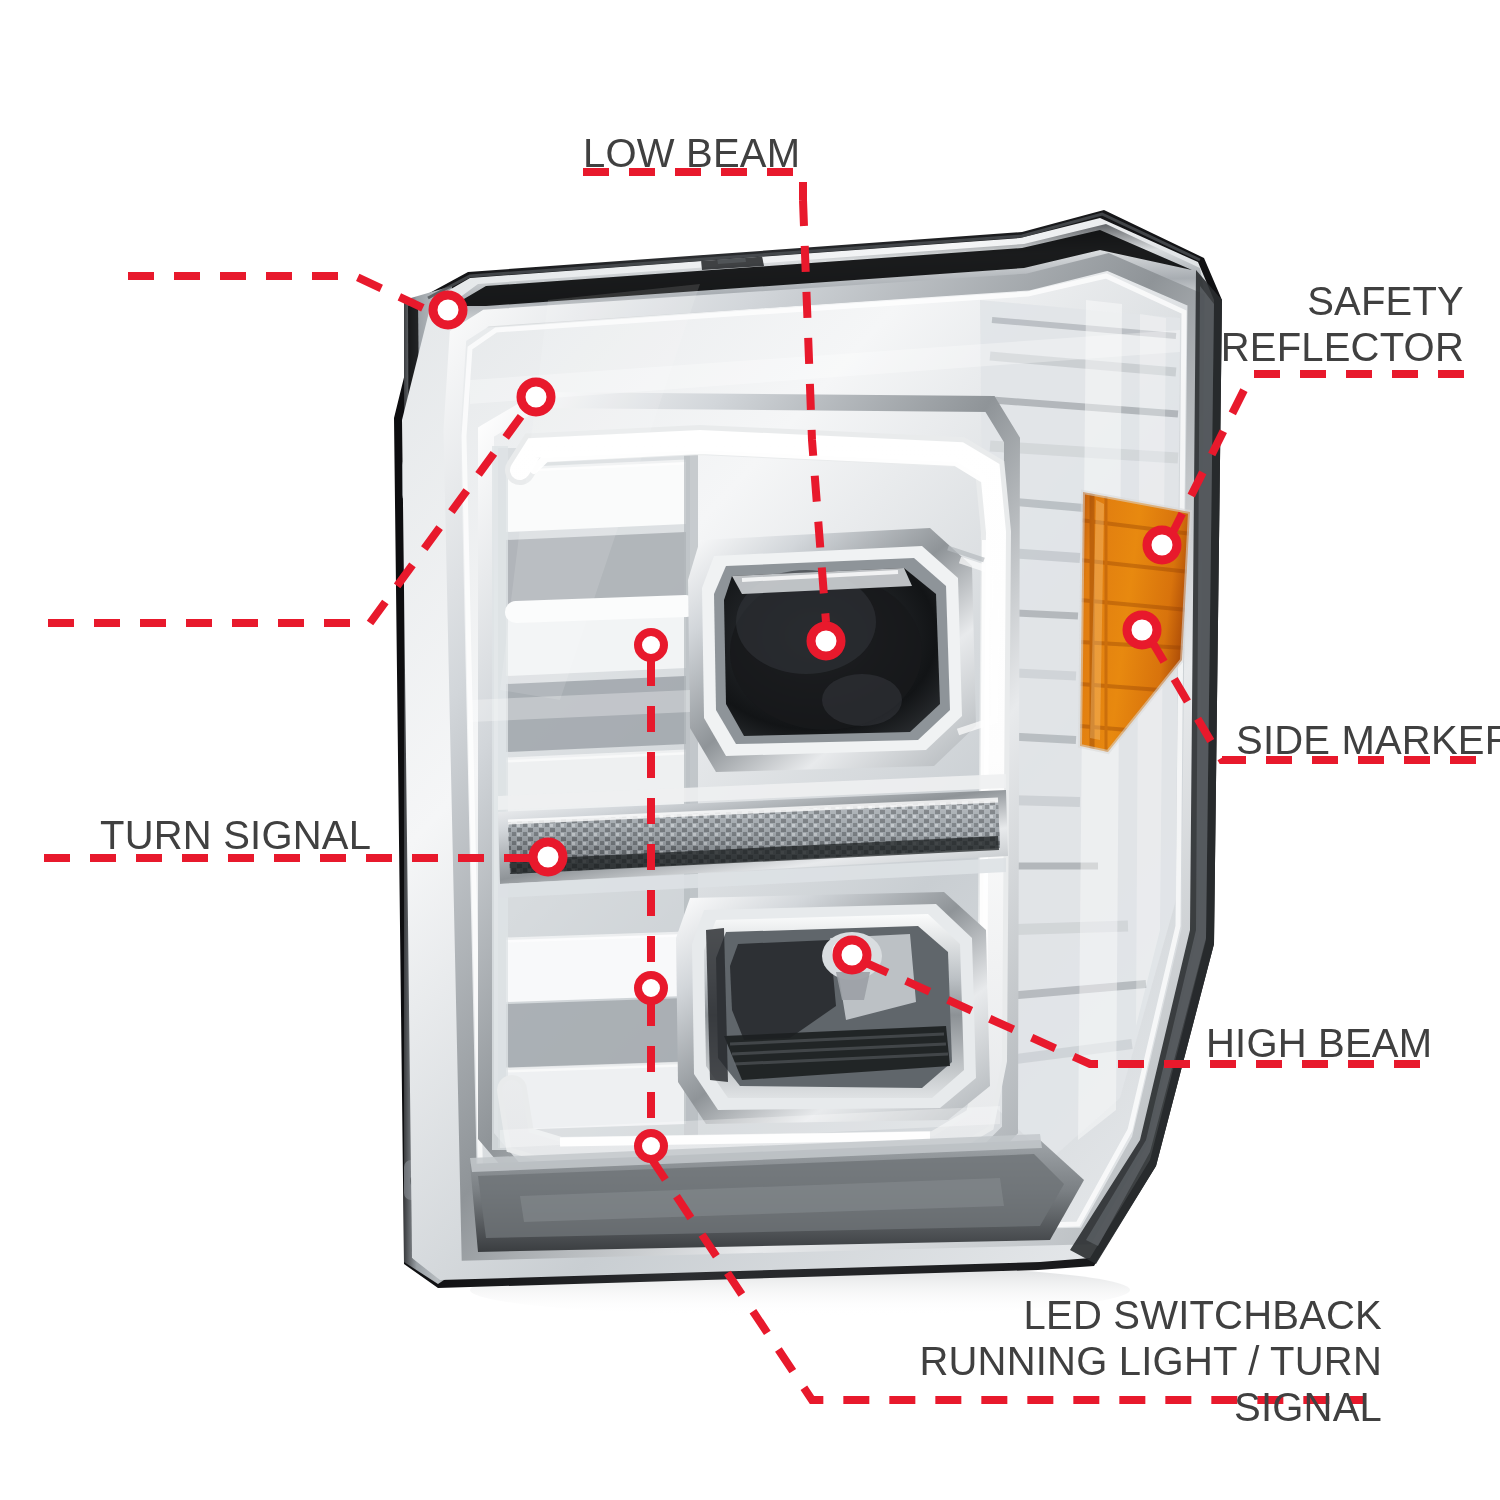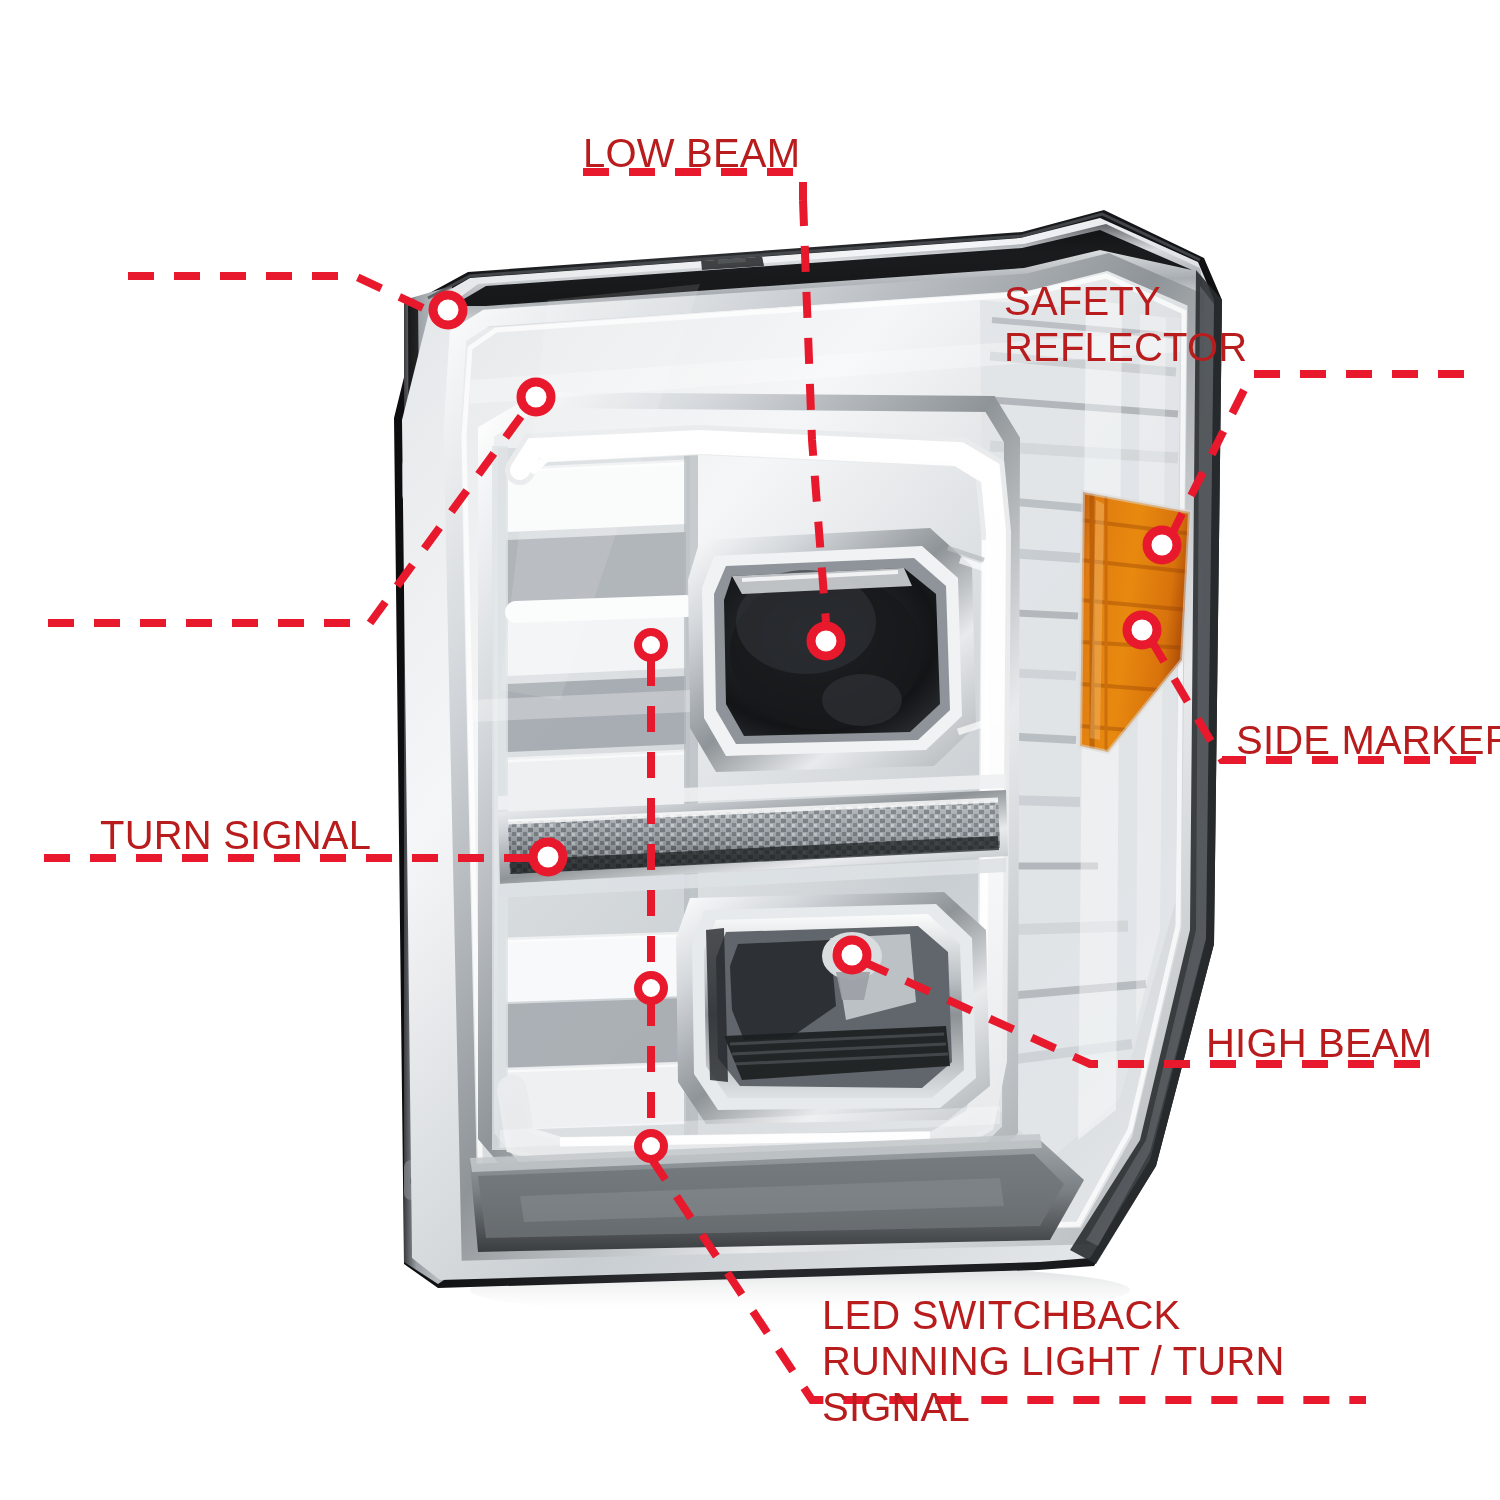--- a/index.html
+++ b/index.html
@@ -15,32 +15,32 @@
   #stage {
     position: absolute;
     left: 0; top: 0;
     width: 1500px; height: 1500px;
     background: #ffffff;
   }
 
   
   .callout-label {
     position: absolute;
-    color: #b91c1c;
+    color: #404040;
     font-family: "Liberation Sans", sans-serif;
     font-weight: 400;
     font-size: 40px;
     line-height: 46px;
     letter-spacing: 0.2px;
     white-space: pre-line;
     user-select: none;
   }
-  .callout-label.align-right { text-align: left; }
+  .callout-label.align-right { text-align: right; }
   .callout-label.align-left  { text-align: left; }
-  .callout-label.align-center{ text-align: left; }
+  .callout-label.align-center{ text-align: right; }
 
   
   #leader-svg, #product-svg {
     position: absolute;
     left: 0; top: 0;
     width: 1500px; height: 1500px;
     pointer-events: none;
   }
   #leader-svg { z-index: 40; }
   #product-svg { z-index: 10; }

